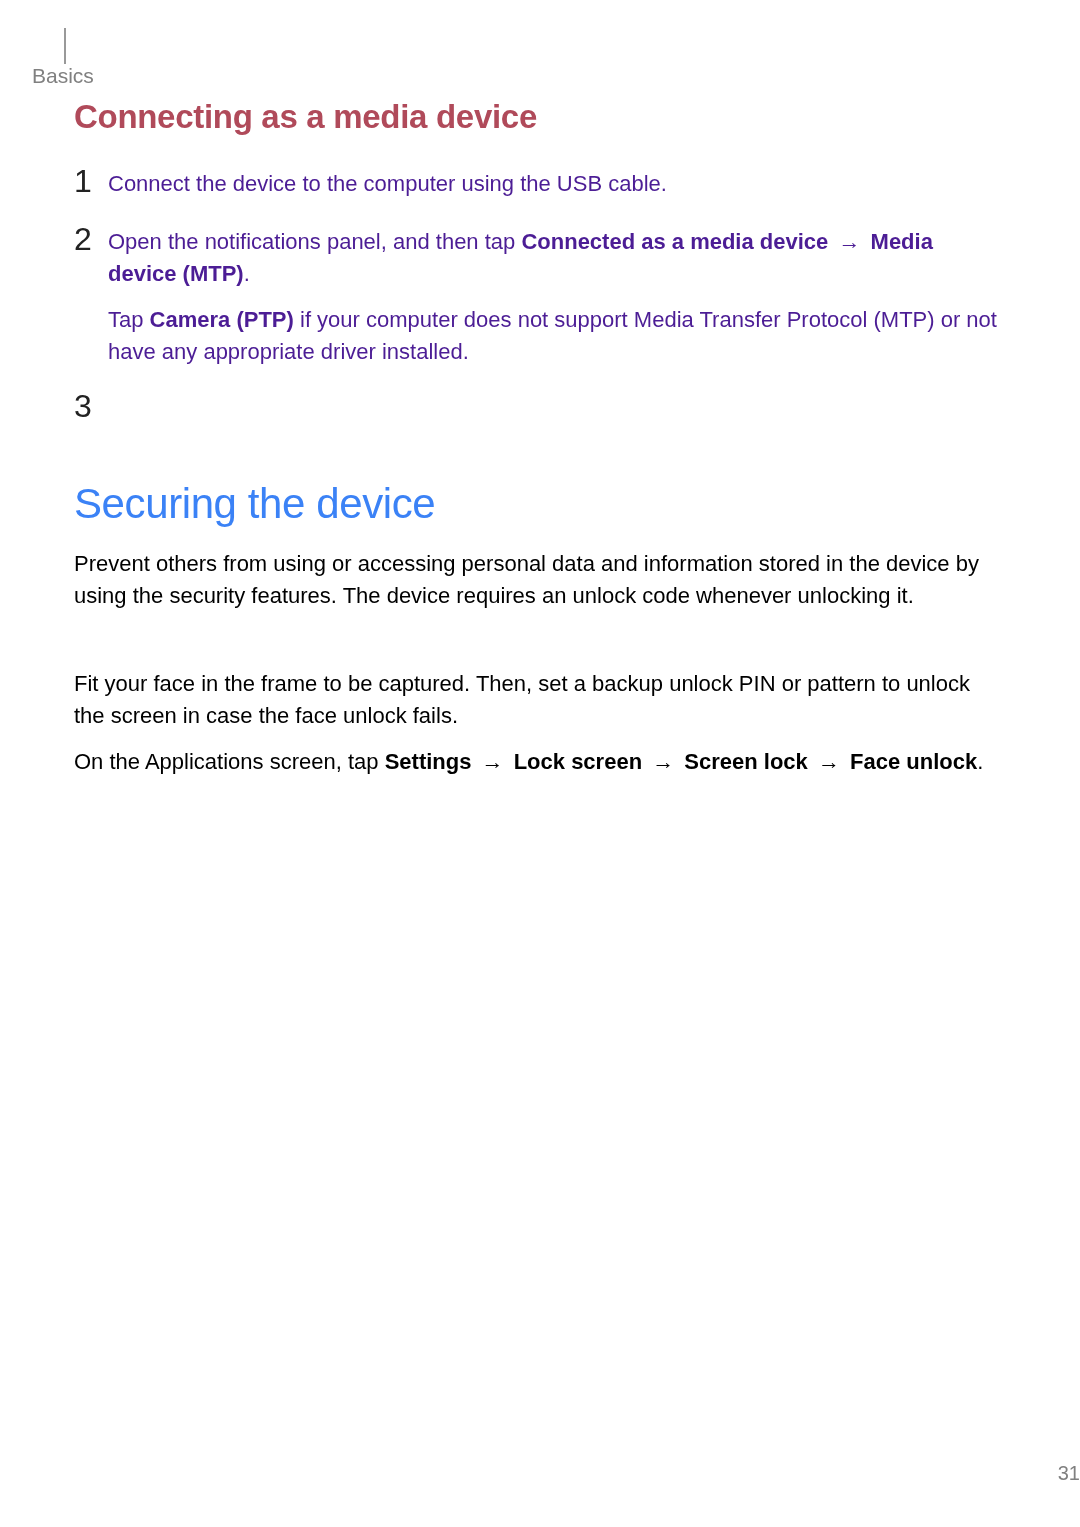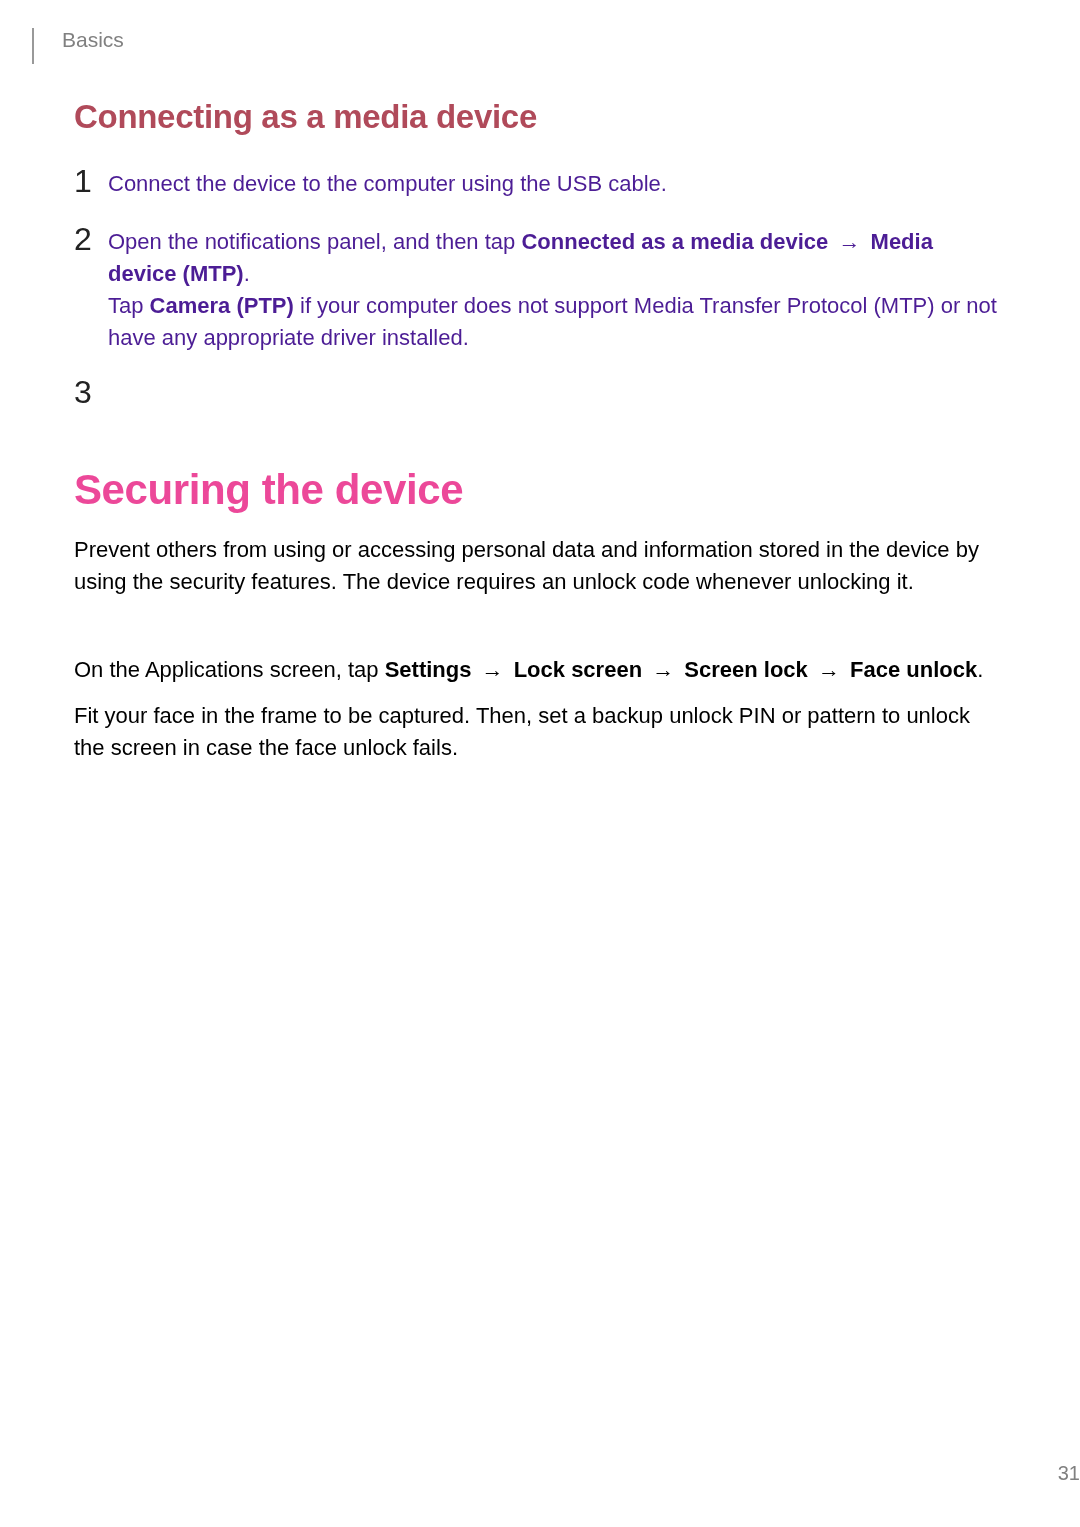--- a/index.html
+++ b/index.html
@@ -9,21 +9,22 @@
     background: #ffffff;
     font-family: "Segoe UI", "Helvetica Neue", Arial, sans-serif;
     color: #000000;
     position: relative;
   }
   .header-area {
     position: absolute;
     top: 28px;
     left: 32px;
     display: flex;
-    align-items: flex-start;
+    align-items: flex-end;
+    flex-direction: column;
   }
   .header-line {
     width: 2px;
     height: 36px;
     background: #999999;
     margin-right: 28px;
   }
   .header-text {
     font-size: 21px;
     color: #808080;
@@ -60,27 +61,27 @@
     padding-top: 1px;
     font-family: "Segoe UI Light", "Helvetica Neue Light", Arial, sans-serif;
   }
   .li-body {
     font-size: 22px;
     line-height: 1.45;
     color: #4c1d95;
     font-weight: 400;
     padding-top: 4px;
   }
-  .li-body .para { }
+  .li-body .para { margin-top: 14px; }
   .bold { font-weight: 700; }
   .arrow { padding: 0 4px; }
   .h1 {
     font-size: 42px;
-    color: #ec4899;
-    font-weight: 700;
+    color: #3b82f6;
+    font-weight: 400;
     margin-top: 58px;
     margin-bottom: 20px;
     letter-spacing: -0.4px;
   }
   .body-text {
     font-size: 22px;
     line-height: 1.45;
     color: #000000;
     margin-bottom: 14px;
   }
@@ -116,18 +117,18 @@
         <div class="li-body"><span>Open the notifications panel, and then tap </span><span class="bold">Connected as a media device</span><span class="arrow"> → </span><span class="bold">Media device (MTP)</span><span>.</span><div class="para"><span>Tap </span><span class="bold">Camera (PTP)</span><span> if your computer does not support Media Transfer Protocol (MTP) or not have any appropriate driver installed.</span></div></div>
       </li>
       <li class="li">
         <div class="li-num">3</div>
       </li>
     </ol>
 
   <div class="h1">Securing the device</div>
   <div class="body-text after-h1">Prevent others from using or accessing personal data and information stored in the device by using the security features. The device requires an unlock code whenever unlocking it.</div>
 
+  <div class="body-text">Fit your face in the frame to be captured. Then, set a backup unlock PIN or pattern to unlock the screen in case the face unlock fails.</div>
   <div class="body-text" id="face-line1"><span>On the Applications screen, tap </span><span class="bold">Settings</span><span class="arrow"> → </span><span class="bold">Lock screen</span><span class="arrow"> → </span><span class="bold">Screen lock</span><span class="arrow"> → </span><span class="bold">Face unlock</span><span>.</span></div>
-  <div class="body-text">Fit your face in the frame to be captured. Then, set a backup unlock PIN or pattern to unlock the screen in case the face unlock fails.</div>
 
 </div>
 
 <div class="page-num">31</div>
 
 </body></html>

